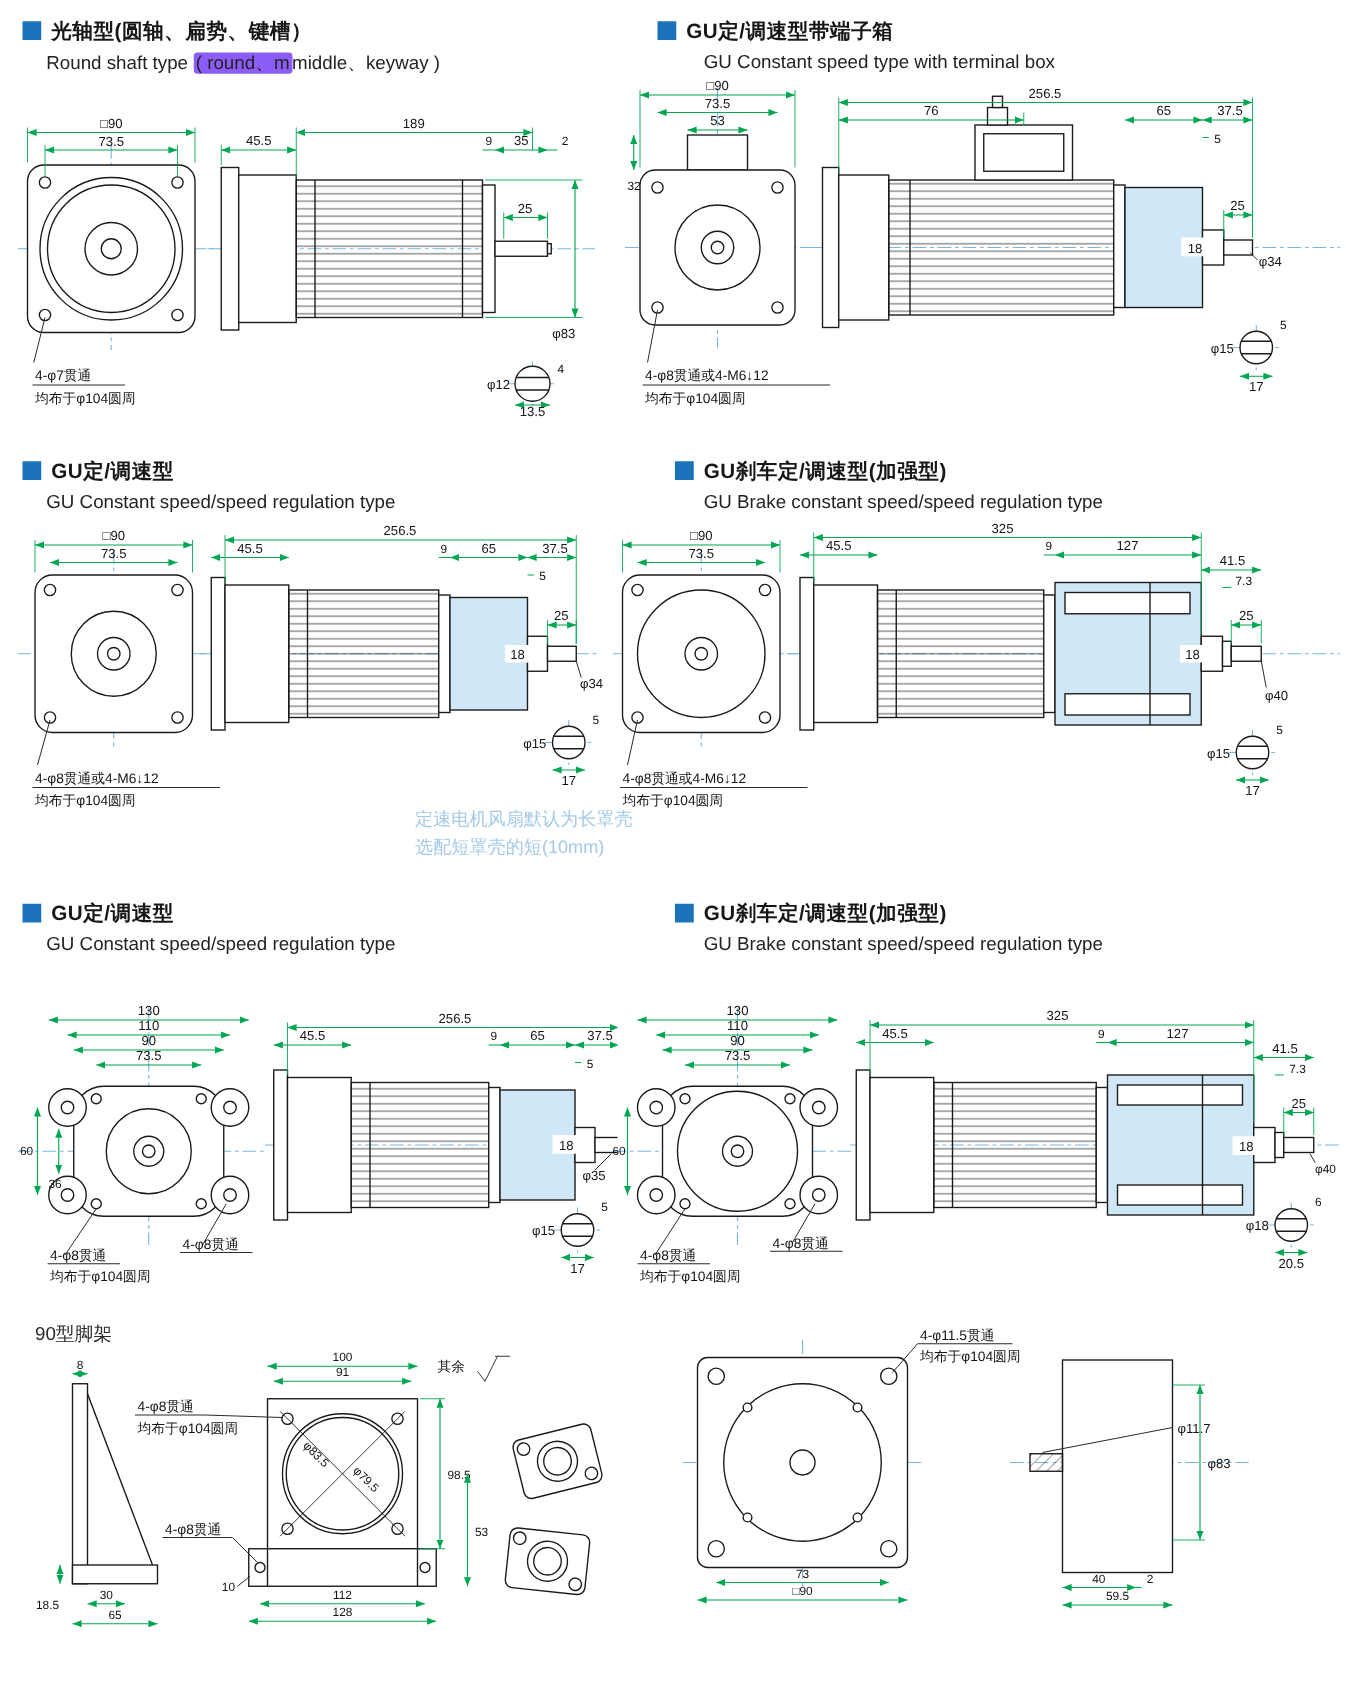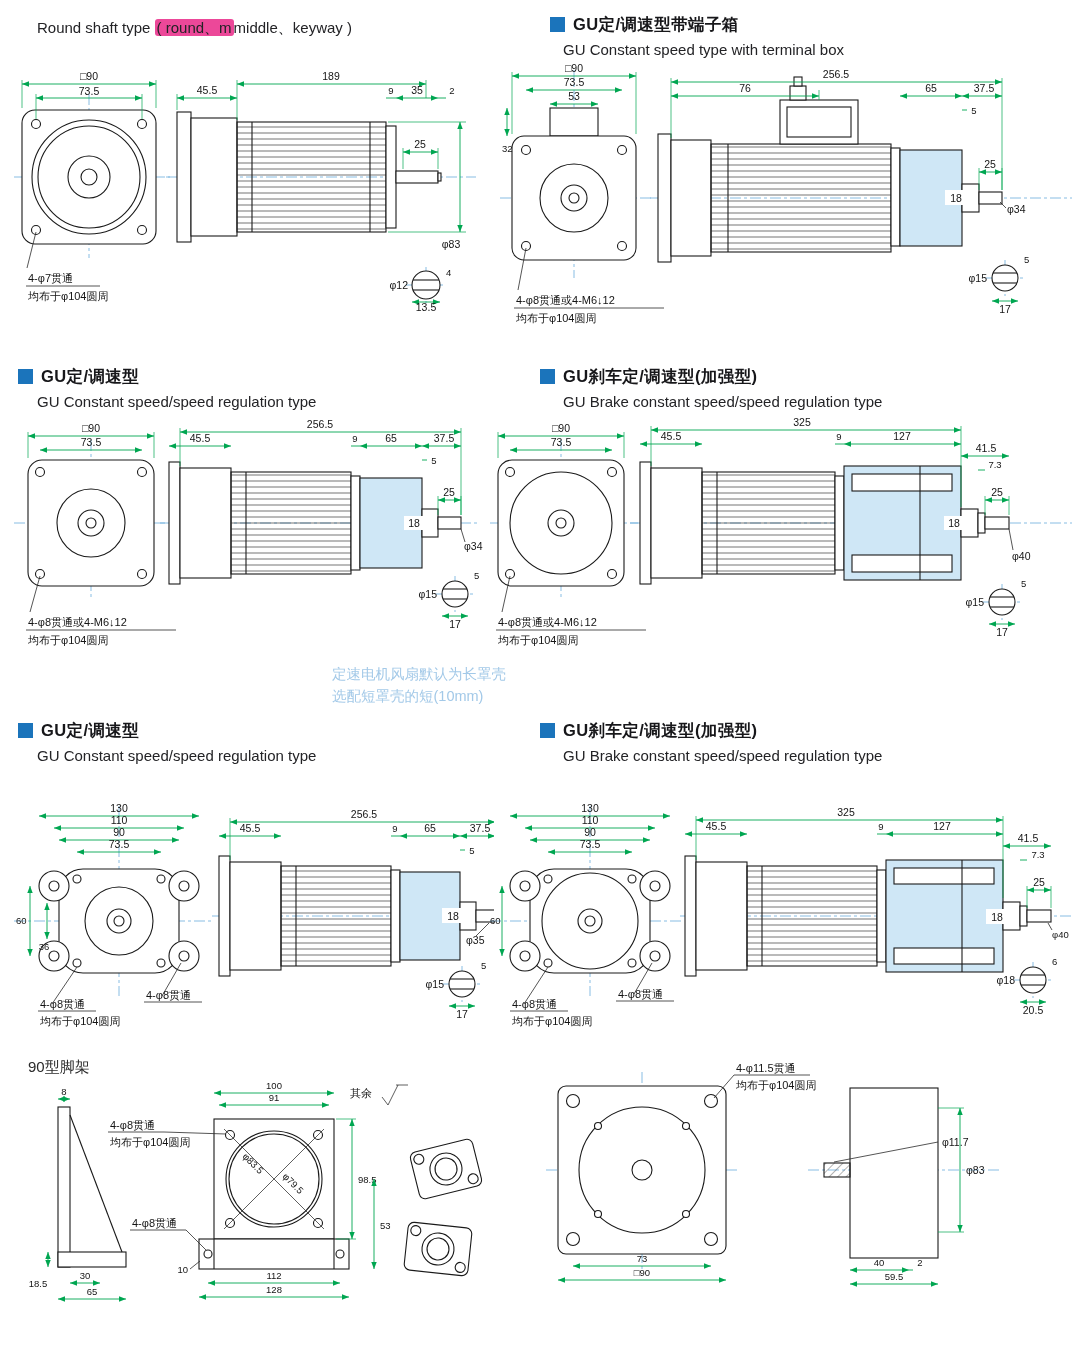--- a/index.html
+++ b/index.html
@@ -4,21 +4,21 @@
 <style>
 :root{--blue:#1b74bb;--dim:#00a651;--cl:#7ab6e0}
 *{margin:0;padding:0;box-sizing:border-box}
 body{width:1077px;height:1348px;position:relative;background:#fff;font-family:"Liberation Sans",sans-serif}
 .page{position:absolute;inset:0;background:#fff;overflow:hidden}
 .sec{position:absolute}
 .hdr-row{display:flex;align-items:flex-start;gap:8px}
 .sq{width:15px;height:15px;background:var(--blue);flex:none;margin-top:3px}
 .tzh{font-size:16.5px;font-weight:bold;color:#17171a;letter-spacing:.4px}
 .ten{font-size:15px;color:#232326;margin:5px 0 2px 23px}
-.hl{background:#ec4899;border-radius:3px;padding:0 2px}
+.hl{background:#8b5cf6;border-radius:3px;padding:0 2px}
 .t7{font-size:15px;color:#2a2a2a}
 .t7s{font-size:12px;color:#8a8a8a;margin-top:6px}
 .t8{font-size:15px;font-weight:bold;color:#111}
 .t8s{font-size:12px;font-weight:bold;color:#111;margin-top:8px}
 .note-blue{position:absolute;color:#a3c9e8;font-size:14.5px;line-height:1.55}
 svg{display:block}
 svg text{font-family:"Liberation Sans",sans-serif;font-size:10.5px;fill:#141414}
 text.zh{font-size:11px}
 text.sm{font-size:9.5px}
 .ln{stroke:#1a1a1a;stroke-width:1.1;fill:none}
@@ -30,20 +30,24 @@
 .cl{stroke:var(--cl);stroke-width:.9;fill:none;stroke-dasharray:11 3 3 3}
 .ldr{stroke:#2a2a2a;stroke-width:.8;fill:none}
 .thin{stroke:#1a1a1a;stroke-width:.7;fill:none}
 </style>
 </head>
 <body>
 
 <div class="page">
 
 <section class="sec" style="left:14px;top:14px;width:466px">
+  <div class="hdr-row" style="margin-left:4px">
+    <div class="sq"></div>
+    <div class="tzh">光轴型(圆轴、扁势、键槽）</div>
+  </div>
   <div class="ten"><span>Round shaft type </span><span class="hl">( round、m</span><span>middle、keyway )</span></div>
   <svg width="466" height="272" viewBox="0 0 466 272">
     <defs>
       <marker id="ar1" viewBox="0 0 10 10" refX="9" refY="5" markerWidth="9" markerHeight="9" orient="auto-start-reverse">
             <path d="M0,1.5 L9,5 L0,8.5 z" fill="#00a651"></path>
           </marker>
       <pattern id="fin1" width="8" height="6" patternUnits="userSpaceOnUse">
             <line x1="0" y1="3" x2="8" y2="3" stroke="#3a3a3a" stroke-width="0.7"></line>
           </pattern>
     </defs>
@@ -112,21 +116,21 @@
       <line class="ln" x1="399" y1="250" x2="425" y2="250"></line>
       <text x="394" y="249" text-anchor="end">φ12</text>
       <text class="sm" x="432" y="236">4</text>
       <line class="dm" x1="398" y1="262" x2="426" y2="262" marker-start="url(#ar1)" marker-end="url(#ar1)"></line>
       <text x="412" y="271" text-anchor="middle">13.5</text>
     </g>
   </svg>
 </section>
 
 <section class="sec" style="left:500px;top:14px;width:577px">
-  <div class="hdr-row" style="margin-left:50px">
+  <div class="hdr-row" style="margin-left:26px">
     <div class="sq"></div>
     <div class="tzh">GU定/调速型带端子箱</div>
   </div>
   <div class="ten" style="margin-left:63px">GU Constant speed type with terminal box</div>
   <svg width="577" height="285" viewBox="0 0 577 285">
     <defs>
       <marker id="ar2" viewBox="0 0 10 10" refX="9" refY="5" markerWidth="9" markerHeight="9" orient="auto-start-reverse">
             <path d="M0,1.5 L9,5 L0,8.5 z" fill="#00a651"></path>
           </marker>
       <pattern id="fin2" width="8" height="6" patternUnits="userSpaceOnUse">
@@ -379,21 +383,21 @@
       <line class="ln" x1="500" y1="185" x2="524" y2="185"></line>
       <line class="ln" x1="500" y1="195" x2="524" y2="195"></line>
       <text x="494" y="194" text-anchor="end">φ15</text>
       <text class="sm" x="531" y="175">5</text>
       <line class="dm" x1="499" y1="212" x2="525" y2="212" marker-start="url(#ar4)" marker-end="url(#ar4)"></line>
       <text x="512" y="224" text-anchor="middle">17</text>
     </g>
   </svg>
 </section>
 
-<div class="note-blue" style="left:332px;top:663px">
+<div class="note-blue" style="left:332px;top:645px">
   <div>定速电机风扇默认为长罩壳</div>
   <div>选配短罩壳的短(10mm)</div>
 </div>
 
 <section class="sec" style="left:14px;top:720px;width:480px">
   <div class="hdr-row" style="margin-left:4px">
     <div class="sq"></div>
     <div class="tzh">GU定/调速型</div>
   </div>
   <div class="ten">GU Constant speed/speed regulation type</div>

